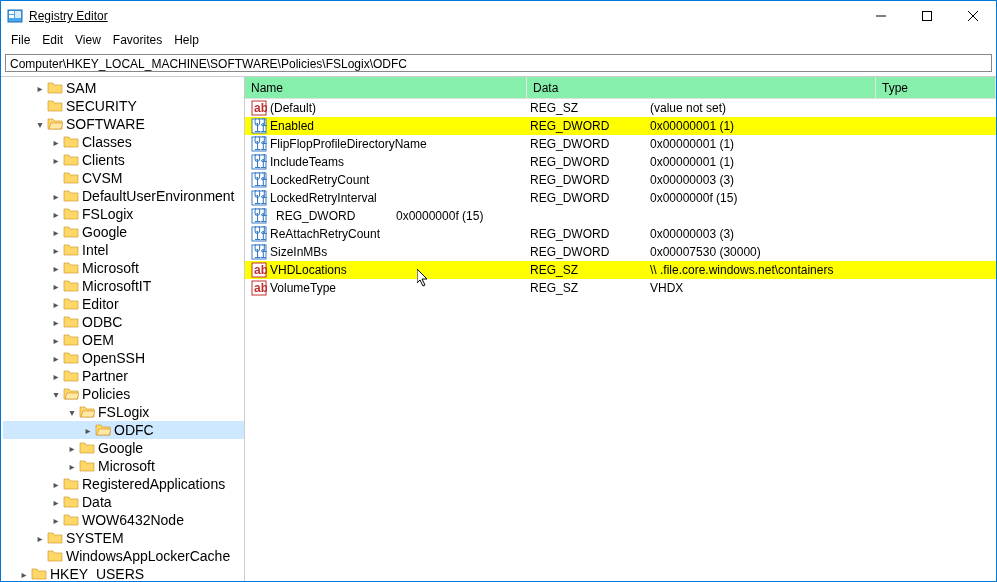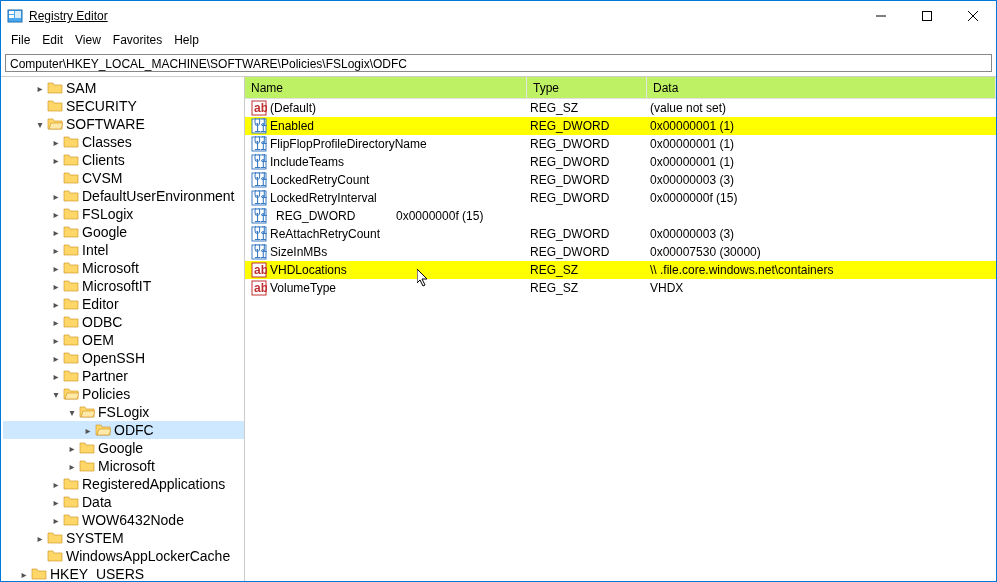--- a/index.html
+++ b/index.html
@@ -13,21 +13,21 @@
 .menubar span { padding: 2px 6px; }
 .addressbar { border: 1px solid #888; margin: 2px 4px 4px 4px; padding: 2px 4px; font-size: 12px; height: 18px; line-height: 14px; }
 .content { flex: 1; display: flex; border-top: 1px solid #ccc; overflow: hidden; }
 .tree { width: 244px; border-right: 1px solid #ccc; overflow: auto; padding: 2px 0 2px 2px; }
 .tree-row { display: flex; align-items: center; height: 18px; white-space: nowrap; }
 .tree-row.selected { background: #cde8ff; }
 .tree-row .arrow { width: 14px; text-align: center; color: #555; font-size: 10px; }
 .tree-row .folder { width: 16px; height: 14px; margin-right: 3px; }
 .tree-row .label { font-size: 14px; }
 .list { flex: 1; overflow: auto; }
-.list-header { display: flex; border-bottom: 1px solid #e0e0e0; height: 22px; align-items: flex-start; font-size: 12px; position: sticky; top: 0; background: #bef264; }
+.list-header { display: flex; border-bottom: 1px solid #e0e0e0; height: 22px; align-items: flex-start; font-size: 12px; position: sticky; top: 0; background: #86efac; }
 .list-header .col { padding: 0 6px; border-right: 1px solid #e5e5e5; height: 100%; display: flex; align-items: center; }
 .col-name { width: 282px; }
 .col-type { width: 120px; }
 .col-data { flex: 1; }
 .list-row { display: flex; height: 18px; align-items: center; }
 .list-row.hl { background: #ffff00; }
 .list-row .vicon { width: 16px; height: 16px; margin: 0 3px 0 6px; flex-shrink: 0; }
 .list-row .vname { width: 254px; padding-right: 6px; overflow: hidden; text-overflow: ellipsis; white-space: nowrap; }
 .list-row .vtype { width: 120px; padding: 0 6px; }
 .list-row .vdata { flex: 1; padding: 0 6px; overflow: hidden; white-space: nowrap; }
@@ -299,22 +299,22 @@
     <svg class="folder" viewBox="0 0 16 14">
     <path class="folder-shape" d="M1 3 L1 12 L15 12 L15 4 L7 4 L6 2 L1 2 Z"></path>
 
   </svg>
     <span class="label">HKEY_USERS</span>
       </div>
     </div>
   <div class="list" style="position:relative">
     <div class="list-header">
       <div class="col col-name">Name</div>
+      <div class="col col-data">Data</div>
       <div class="col col-type">Type</div>
-      <div class="col col-data">Data</div>
     </div>
     <div id="list-body">
         <div class="list-row">
           <svg class="vicon" viewBox="0 0 16 16">
             <rect x="1" y="1" width="14" height="14" fill="#fff" stroke="#c03030"></rect>
             <text x="3" y="12" font-size="8" font-weight="bold" fill="#c03030">ab</text>
           </svg>
     <span class="vname">(Default)</span>
     <span class="vtype">REG_SZ</span>
     <span class="vdata">(value not set)</span>

